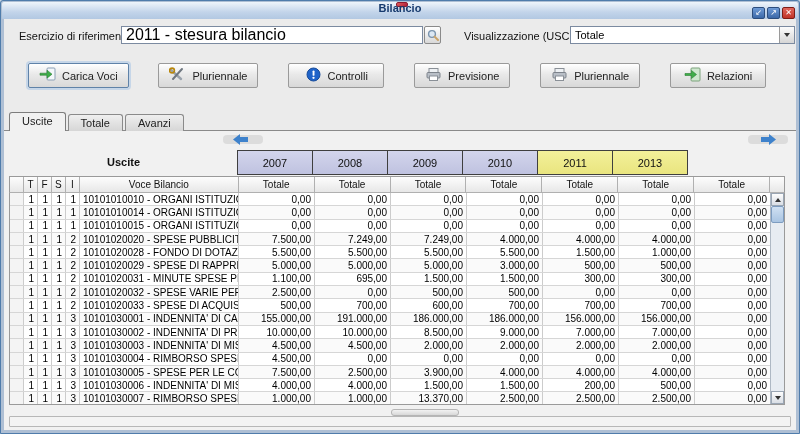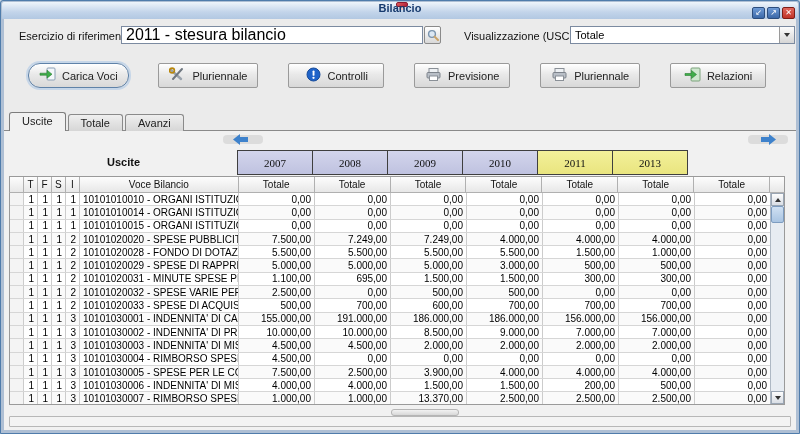--- a/index.html
+++ b/index.html
@@ -33,21 +33,21 @@
   .combo .val { flex:1; padding:0 4px; white-space:nowrap; overflow:hidden;}
   .combo .dd { width:15px; align-self:stretch; border-left:1px solid #9a9a9a;
     background:linear-gradient(#fcfcfc,#d5d5d5); display:flex; align-items:center; justify-content:center; }
   .tri-down { width:0; height:0; border-left:3px solid transparent; border-right:3px solid transparent; border-top:4px solid #333; }
 
   
   .toolbar { position:absolute; top:62px; left:24px; right:30px; height:25px; display:flex; justify-content:space-between; }
   .tb-btn { min-width:96px; height:25px; border:1px solid #9a9a9a; border-radius:2px;
     background:linear-gradient(#ffffff,#e9e9e9 45%,#d8d8d8); font-size:11px; color:#222;
     display:flex; align-items:center; justify-content:center; gap:6px; padding:0 10px; }
-  .tb-btn.focused { box-shadow:0 0 0 2px #c6d6e8; border-color:#5f82a8;border-radius:12px; }
+  .tb-btn.focused { box-shadow:0 0 0 2px #c6d6e8; border-color:#5f82a8; }
   .tb-icon { width:17px; height:15px; flex:0 0 auto; }
 
   
   .tabs { position:absolute; top:111px; left:8px; height:19px; display:flex; align-items:flex-end; z-index:3;}
   .tab { font-size:11px; color:#222; border:1px solid #8a8a8a; border-bottom:none; border-radius:3px 3px 0 0;
     padding:2px 12px 3px; background:linear-gradient(#efefef,#d6d6d6); margin-right:2px; height:17px;}
   .tab.active { background:#f1f1f1; height:19px; font-weight:normal; border-color:#7d7d7d; position:relative; }
   .tab.active:after{content:"";position:absolute;left:1px;right:1px;bottom:-1px;height:2px;background:#f1f1f1;}
   .tabpanel { position:absolute; top:129px; left:3px; right:3px; bottom:3px; background:#f1f1f1; border-top:1px solid #8a8a8a; }
 
@@ -55,21 +55,21 @@
   .pager { position:absolute; top:132px; height:11px; display:flex; align-items:center; }
   .pager .pill { position:absolute; top:1px; height:9px; width:40px; background:#dcdcdc; border-radius:4px; }
   .pager svg { position:relative; z-index:1; }
 
   
   .tablewrap { position:absolute; left:8px; top:146px; width:776px; }
   .year-row { position:relative; height:28px; display:flex; }
   .year-spacer { width:229px; display:flex; align-items:center; justify-content:center;
      font-size:11px; font-weight:bold; color:#111; }
   .year-cell { width:76px; height:25px; margin-top:2px; border:1px solid #3f3f3f; margin-left:-1px;
-     background:linear-gradient(#d3d5ec,#bfc2e0); font-size:11px; display:flex; align-items:center; justify-content:center; color:#101010;font-family:Liberation Serif, serif;}
+     background:linear-gradient(#d3d5ec,#bfc2e0); font-size:11px; display:flex; align-items:center; justify-content:center; color:#101010;}
   .year-cell.hl { background:linear-gradient(#f3f09a,#e9e57f); }
 
   .subhead { display:flex; height:16px; border:1px solid #9a9a9a; border-bottom:none; background:#efefef; }
   .sh-cell { border-right:1px solid #b0b0b0; background:linear-gradient(#fdfdfd,#e7e7e7);
      font-size:10px; color:#111; display:flex; align-items:center; justify-content:center; overflow:hidden;}
   .w-sel{width:14px;} .w-tfsi{width:14px;} .w-voce{width:159px;} .w-val{width:76px;} .w-end{width:14px; border-right:none;}
 
   .table-body { position:relative; height:213px; border:1px solid #9a9a9a; border-top:1px solid #b0b0b0; background:#fff; overflow:hidden; }
   .grid-row { display:flex; height:13.3px; border-bottom:1px solid #d6d6d6; background:#fff; }
   .grid-row.alt { background:#fafafa; }

